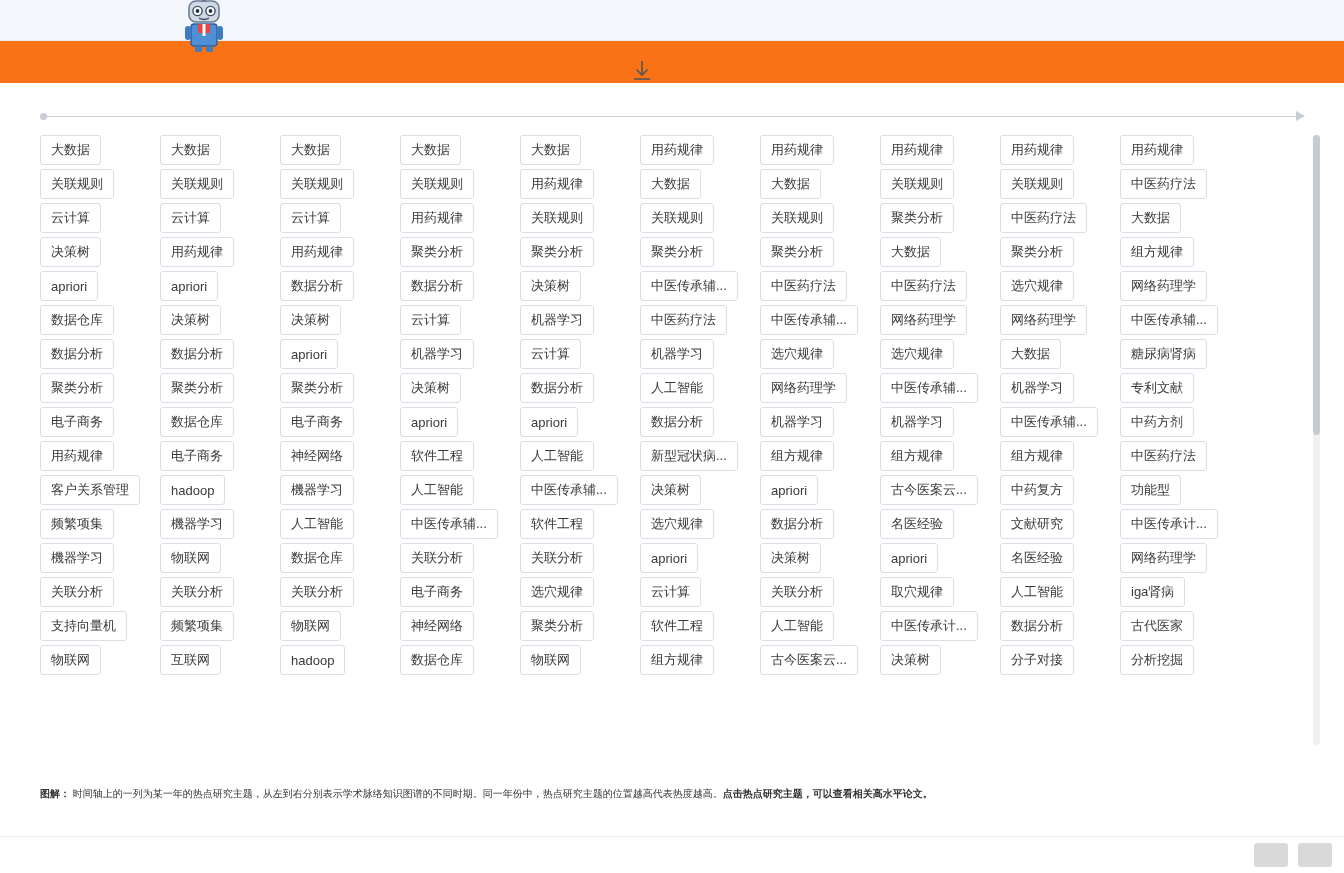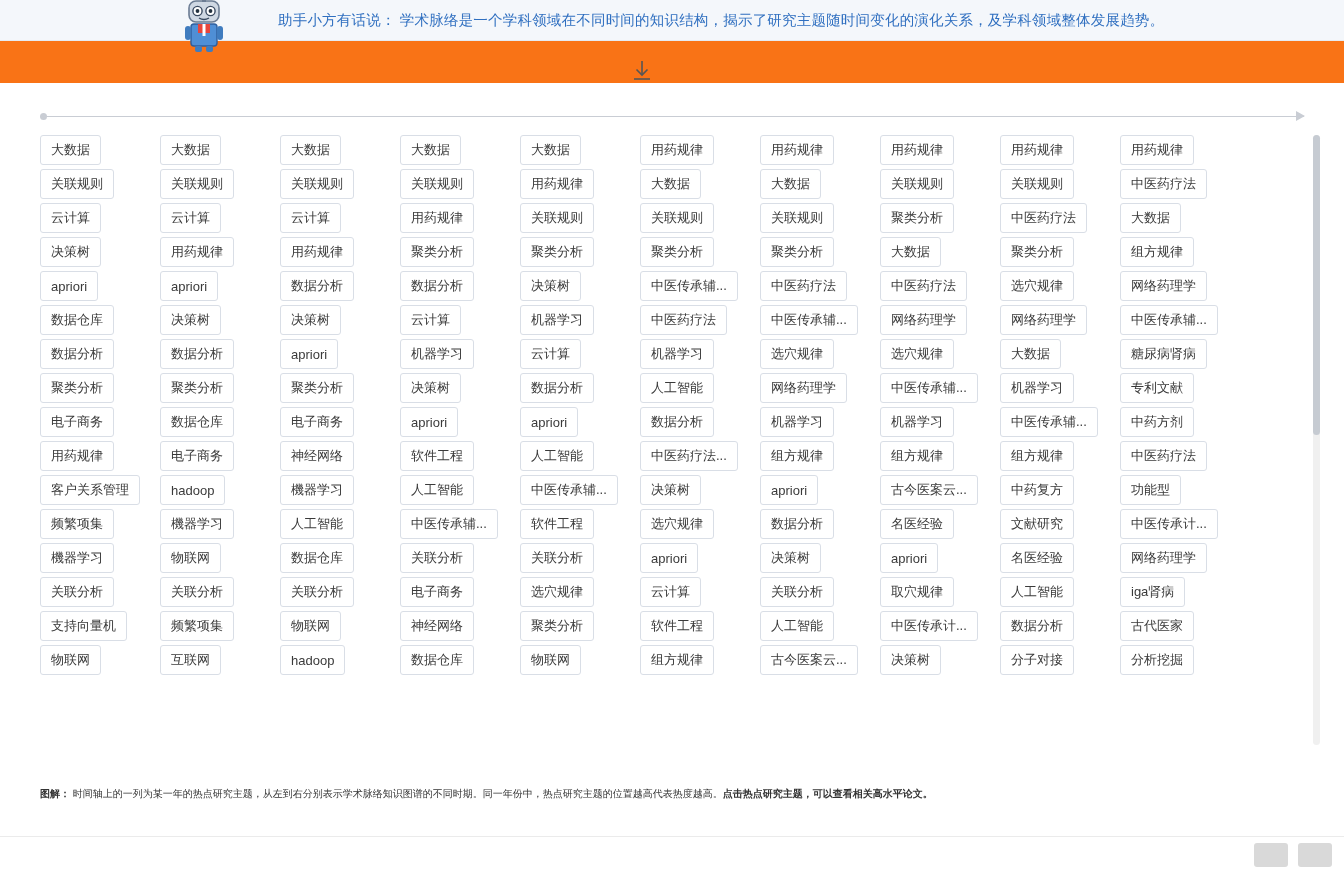--- a/index.html
+++ b/index.html
@@ -209,24 +209,20 @@
       <rect x="26" y="0" width="4" height="4" fill="#6b7c93"></rect>
       <rect x="15" y="26" width="26" height="22" rx="3" fill="#4f8fd6" stroke="#2f5f9e" stroke-width="1.4"></rect>
       <rect x="22" y="26" width="12" height="9" fill="#e8453c"></rect>
       <rect x="26.5" y="26" width="3" height="12" fill="#fff"></rect>
       <rect x="9" y="28" width="6" height="14" rx="3" fill="#3f7cbf"></rect>
       <rect x="41" y="28" width="6" height="14" rx="3" fill="#3f7cbf"></rect>
       <rect x="19" y="48" width="7" height="6" rx="2" fill="#3f7cbf"></rect>
       <rect x="30" y="48" width="7" height="6" rx="2" fill="#3f7cbf"></rect>
     </svg>
   </div>
-  <div class="banner-text">
-    <span class="lead">助手小方有话说：</span>
-    <span>学术脉络是一个学科领域在不同时间的知识结构，揭示了研究主题随时间变化的演化关系，及学科领域整体发展趋势。</span>
-  </div>
 </div>
 
 <div class="action-bar">
   <span class="action-link">查看学术脉络</span>
   <span class="dl-icon">
     <svg viewBox="0 0 22 24" width="22" height="24">
       <path d="M11 2 v13" stroke="#555" stroke-width="1.6" fill="none"></path>
       <path d="M5.5 10.5 L11 16 L16.5 10.5" stroke="#555" stroke-width="1.6" fill="none"></path>
       <path d="M3 20 h16" stroke="#555" stroke-width="1.6" fill="none"></path>
     </svg>
@@ -524,21 +520,21 @@
             <div class="chip">
               <span>机器学习</span>
             </div>
             <div class="chip">
               <span>人工智能</span>
             </div>
             <div class="chip">
               <span>数据分析</span>
             </div>
             <div class="chip">
-              <span>中医药疗法...</span>
+              <span>新型冠状病...</span>
             </div>
             <div class="chip">
               <span>决策树</span>
             </div>
             <div class="chip">
               <span>选穴规律</span>
             </div>
             <div class="chip">
               <span>apriori</span>
             </div>

